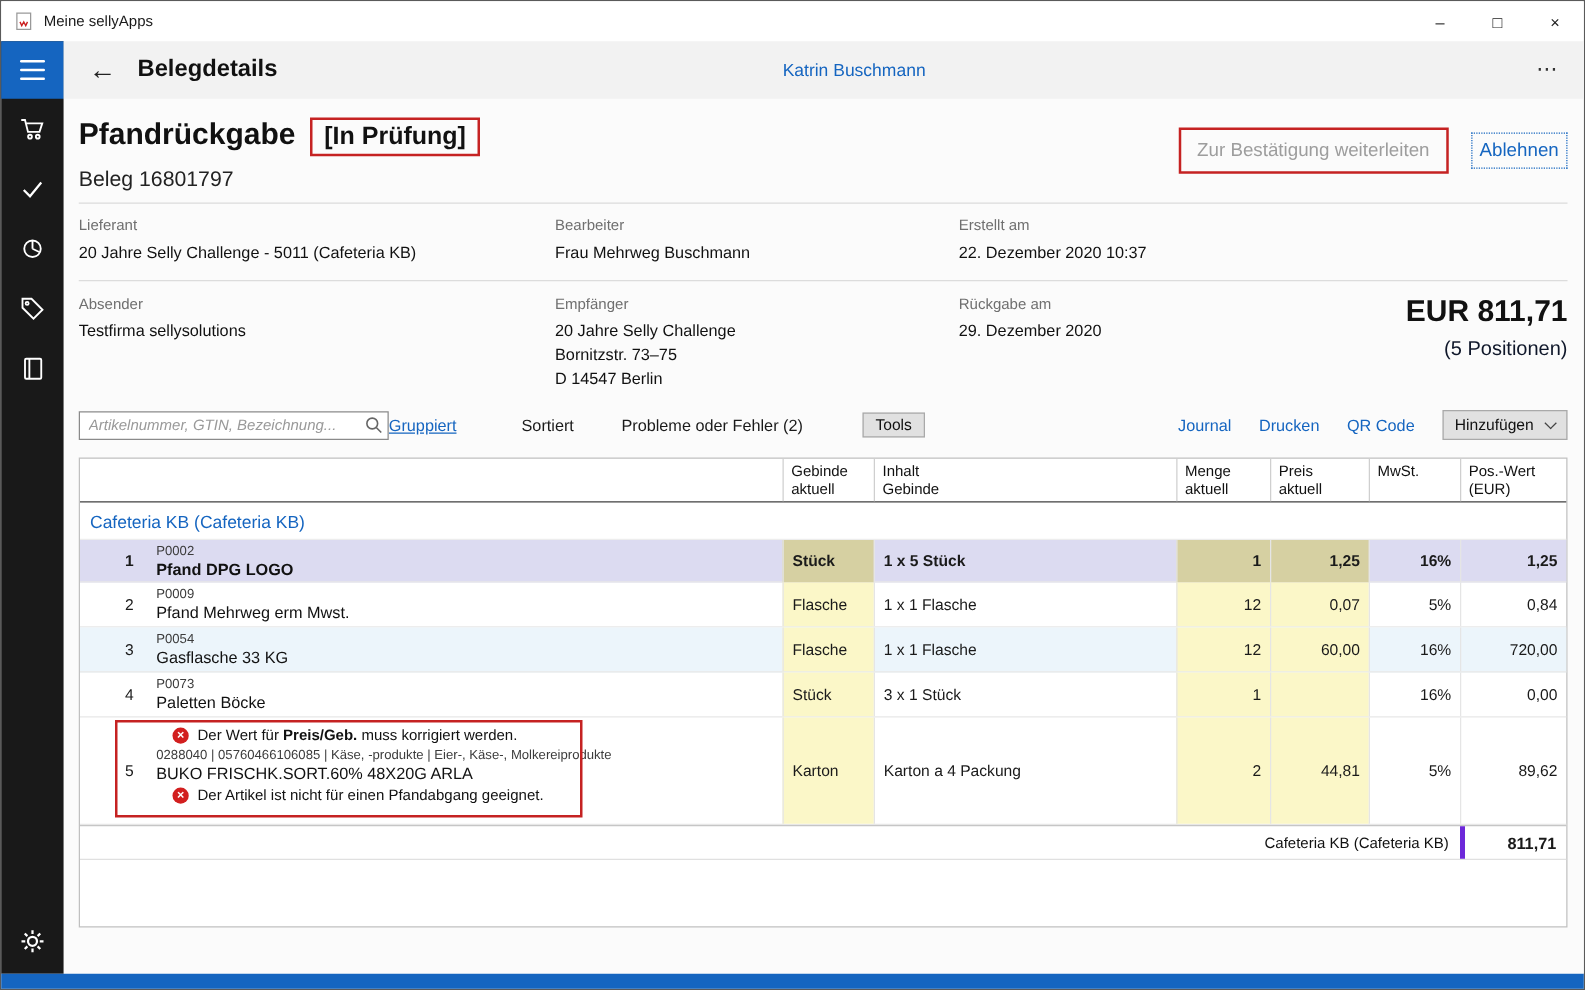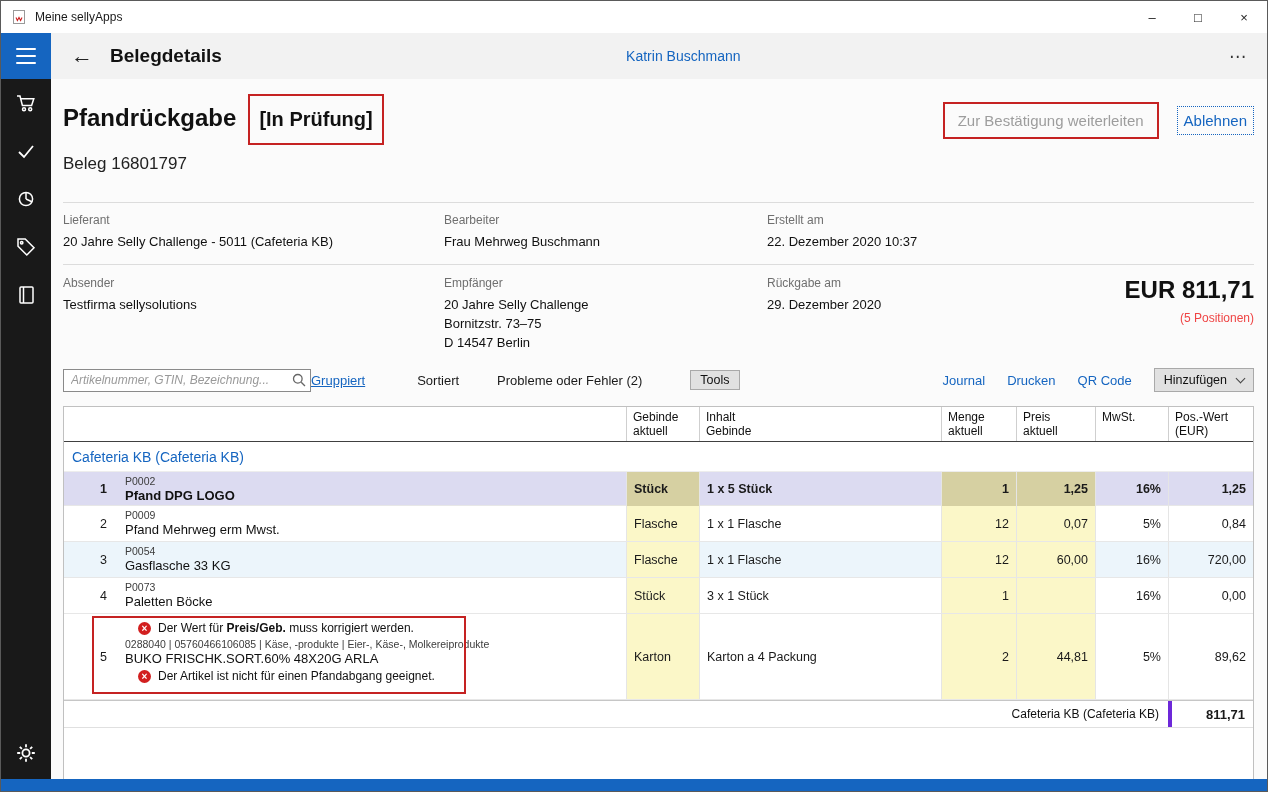--- a/index.html
+++ b/index.html
@@ -26,35 +26,35 @@
   .content-header{flex:0 0 46px;background:#f2f2f2;display:flex;align-items:center;position:relative;padding:0 20px 0 20px}
   .back{font-size:22px;color:#222;margin-right:17px;line-height:1}
   .ch-title{font-weight:bold;font-size:19px;color:#111}
   .ch-user{position:absolute;left:52%;transform:translateX(-50%);color:#1565c0;font-size:14px}
   .ch-more{margin-left:auto;font-size:17px;color:#333;letter-spacing:1px}
   .main{flex:1;padding:0 13px 0 12px;overflow:hidden}
   
   .title-row{display:flex;align-items:flex-start;margin-top:15px}
   .doc-title-line{display:flex;align-items:baseline}
   .doc-title{font-size:24px;font-weight:bold;color:#111}
-  .status-box{margin-left:12px;border:2px solid #c52222;padding:12px 9px;font-size:20px;font-weight:bold;color:#111}
+  .status-box{margin-left:12px;border:2px solid #c52222;padding:2px 9px;font-size:20px;font-weight:bold;color:#111}
   .doc-number{font-size:17px;margin-top:9px;color:#222}
   .title-actions{margin-left:auto;display:flex;align-items:center;gap:18px;margin-top:8px}
   .forward-btn{border:2px solid #c52222;color:#9d9d9d;font-size:15px;padding:8px 13px;background:transparent}
   .reject-btn{color:#1565c0;font-size:15px;border:1px dotted #1565c0;padding:5px 6px;background:transparent}
   .divider{border-bottom:1px solid #dcdcdc}
-  .title-row{margin-bottom:28px}
+  .title-row{margin-bottom:8px}
   
   .fields-a{display:grid;grid-template-columns:381px 323px 1fr;padding:10px 0 13px}
   .fields-b{display:grid;grid-template-columns:381px 323px 310px 1fr;padding:11px 0 10px}
   .f-label{font-size:12px;color:#6f6f6f}
   .f-value{font-size:13px;margin-top:5px;color:#111;line-height:19px}
   .total-block{text-align:right;justify-self:end}
   .total{font-size:24px;font-weight:bold;color:#111}
-  .positions{font-size:12px;margin-top:7px;color:#ef4444}
+  .positions{font-size:16px;margin-top:7px;color:#0f172a}
   
   .toolbar{display:flex;align-items:center;margin-top:6px;font-size:13px;color:#1a1a1a}
   .searchwrap{position:relative;width:248px}
   .searchwrap input{width:100%;height:23px;border:1px solid #8a8a8a;padding:0 26px 0 7px;font-size:12px;background:#fff;color:#333}
   .searchwrap input::placeholder{color:#999;font-style:italic}
   .search-icon{position:absolute;right:5px;top:4px}
   .grp{text-decoration:underline;color:#1565c0}
   .srt{margin-left:52px}
   .prb{margin-left:38px}
   .tools-btn{margin-left:48px;background:#e1e1e1;border:1px solid #a9a9a9;padding:2px 9px;font-size:12.5px;color:#111}

